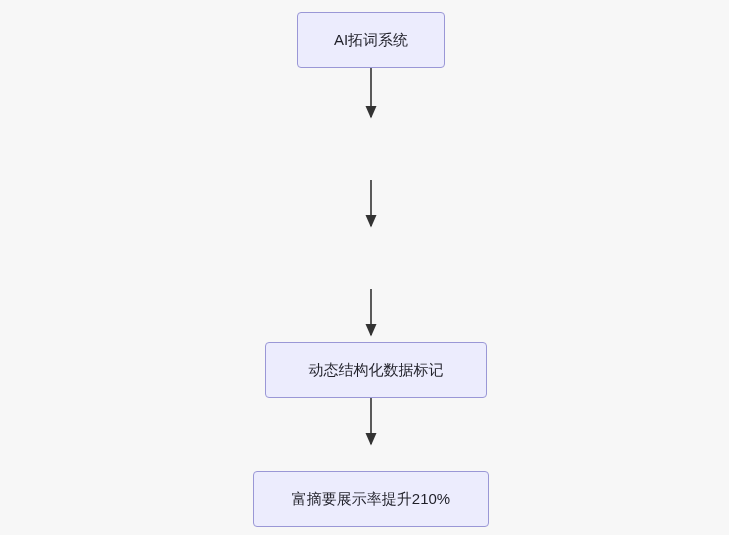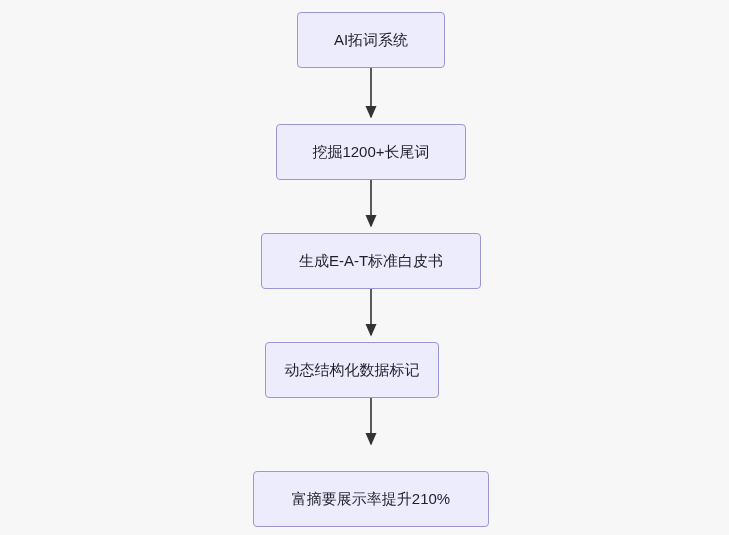--- a/index.html
+++ b/index.html
@@ -48,18 +48,16 @@
         <path d="M0,0 L8,3.5 L0,7 z" fill="#333333"></path>
       </marker>
     </defs>
     <line x1="371" y1="68" x2="371" y2="117" stroke="#333333" stroke-width="1.6" marker-end="url(#arrow)"></line>
     <line x1="371" y1="180" x2="371" y2="226" stroke="#333333" stroke-width="1.6" marker-end="url(#arrow)"></line>
     <line x1="371" y1="289" x2="371" y2="335" stroke="#333333" stroke-width="1.6" marker-end="url(#arrow)"></line>
     <line x1="371" y1="398" x2="371" y2="444" stroke="#333333" stroke-width="1.6" marker-end="url(#arrow)"></line>
   </svg>
 
   <div class="node" id="node-n1" style="left: 297px; top: 12px; width: 148px; height: 56px;">AI拓词系统</div>
-  <div class="node" id="node-n2" style="left: 276px; top: 124px; width: 190px; height: 56px;">挖掘1200+长尾词</div>
-  <div class="node" id="node-n3" style="left: 261px; top: 233px; width: 220px; height: 56px;">生成E-A-T标准白皮书</div>
-  <div class="node" id="node-n4" style="left: 265px; top: 342px; width: 174px; height: 56px;">动态结构化数据标记</div>
+  <div class="node" id="node-n4" style="left: 265px; top: 342px; width: 222px; height: 56px;">动态结构化数据标记</div>
   <div class="node" id="node-n5" style="left: 253px; top: 471px; width: 236px; height: 56px;">富摘要展示率提升210%</div>
 
 </div>
 
 </body></html>

